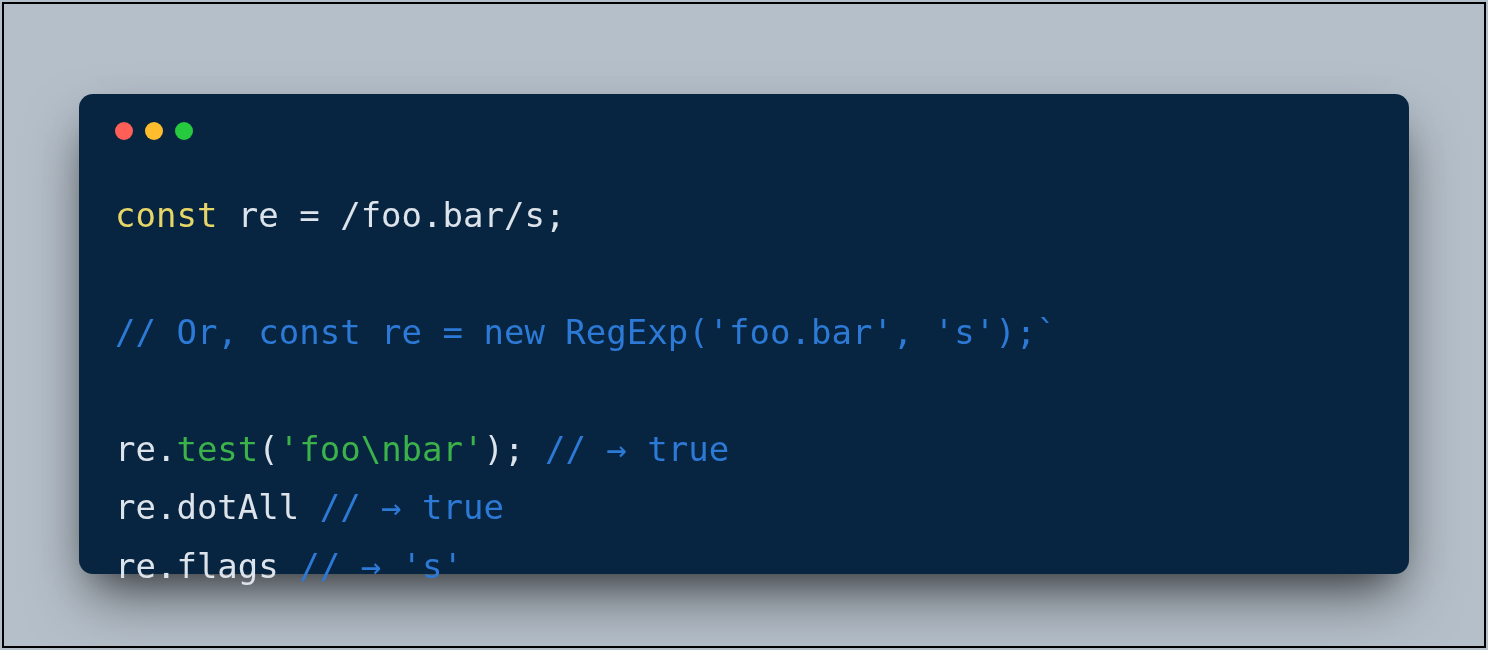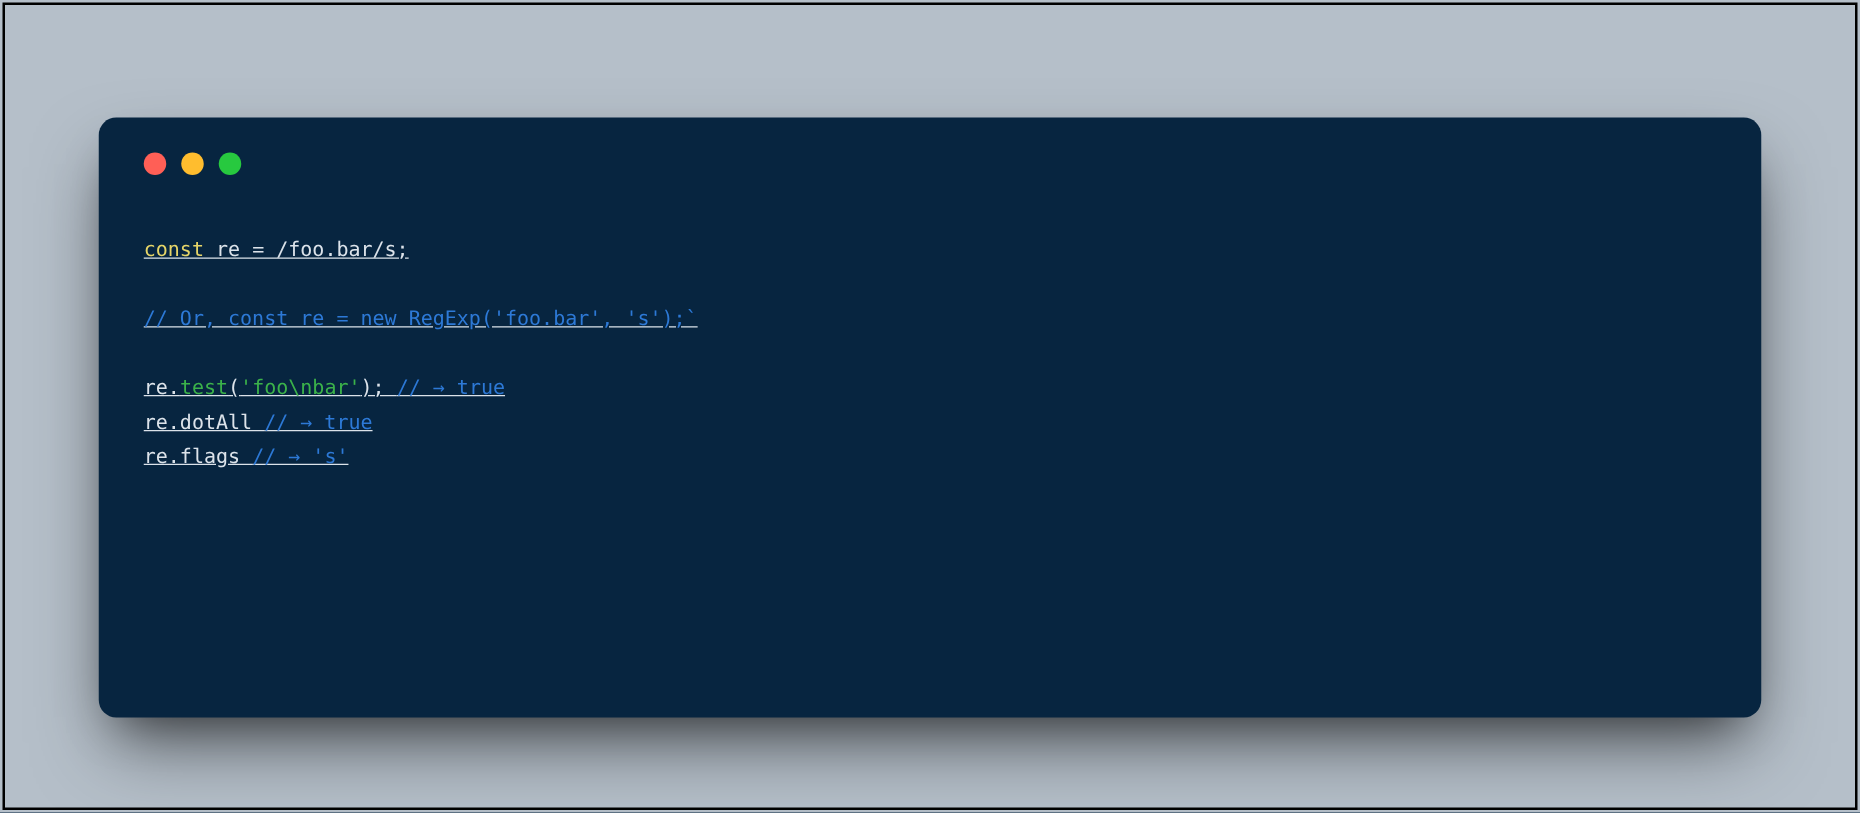--- a/index.html
+++ b/index.html
@@ -34,26 +34,25 @@
   }
   .dot {
     width: 18px;
     height: 18px;
     border-radius: 50%;
   }
   .dot.red { background: #ff5f56; }
   .dot.yellow { background: #ffbd2e; }
   .dot.green { background: #27c93f; }
   .code {
-    font-size: 16px;
+    font-size: 34px;
     line-height: 1.72;
     white-space: pre;
     color: #dce3ea;
     font-weight: 400;
-    text-decoration: underline;
   }
   .tok-keyword { color: #e6d568; }
   .tok-plain   { color: #dce3ea; }
   .tok-comment { color: #2d79d6; }
   .tok-string  { color: #3bb24a; }
   .tok-method  { color: #3bb24a; }
 </style>
 </head>
 <body>
 

